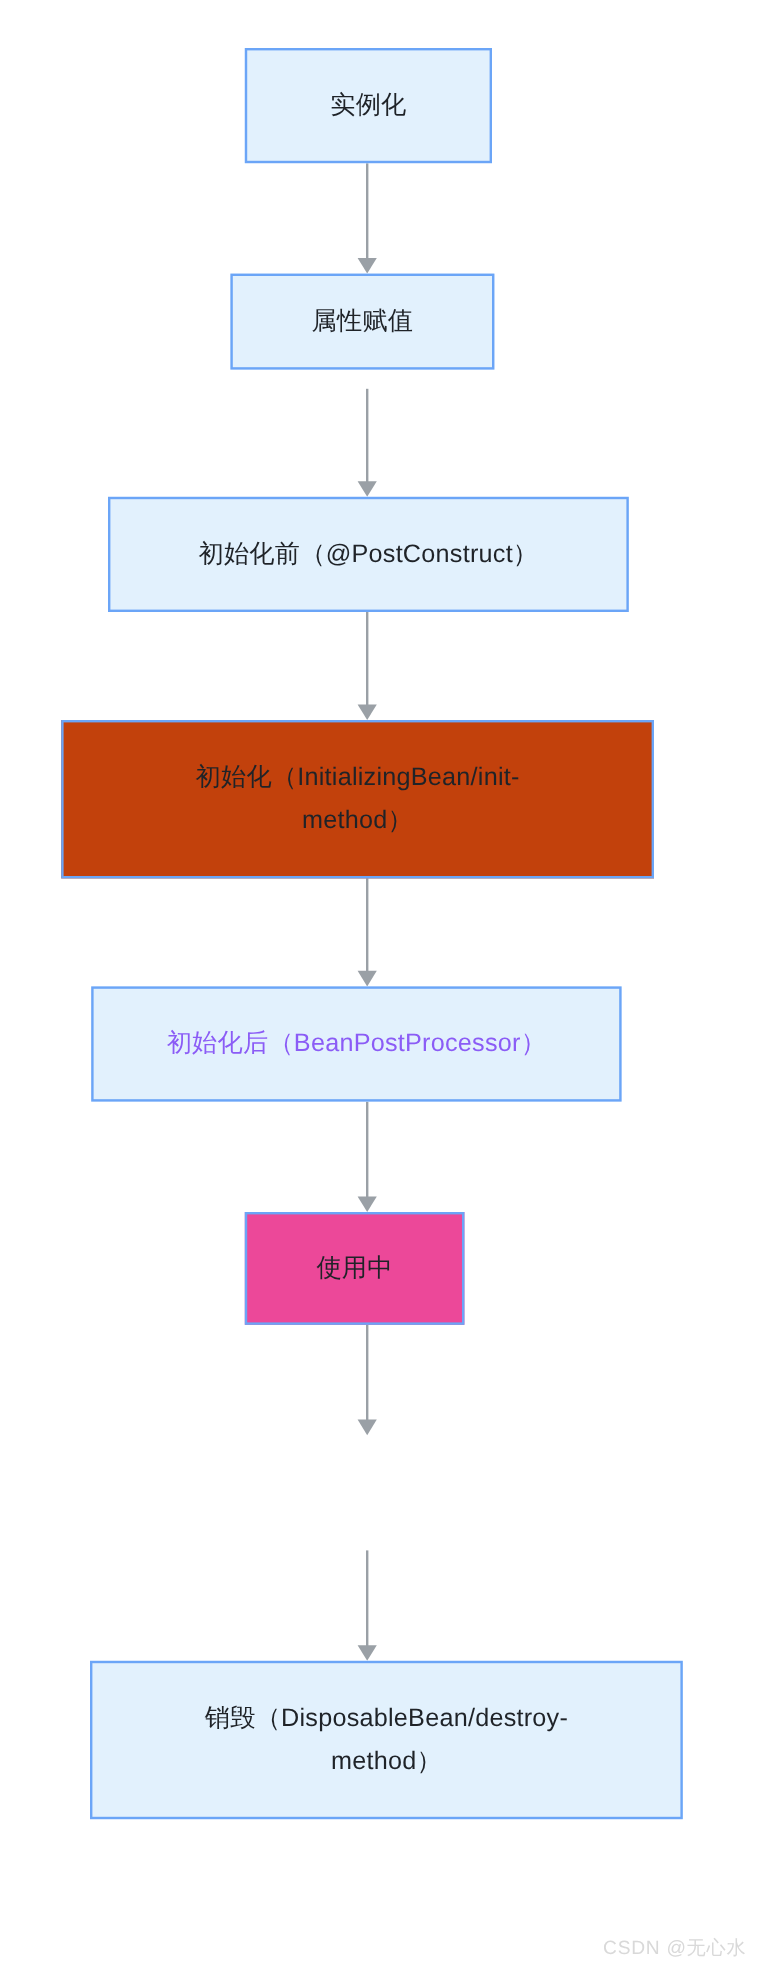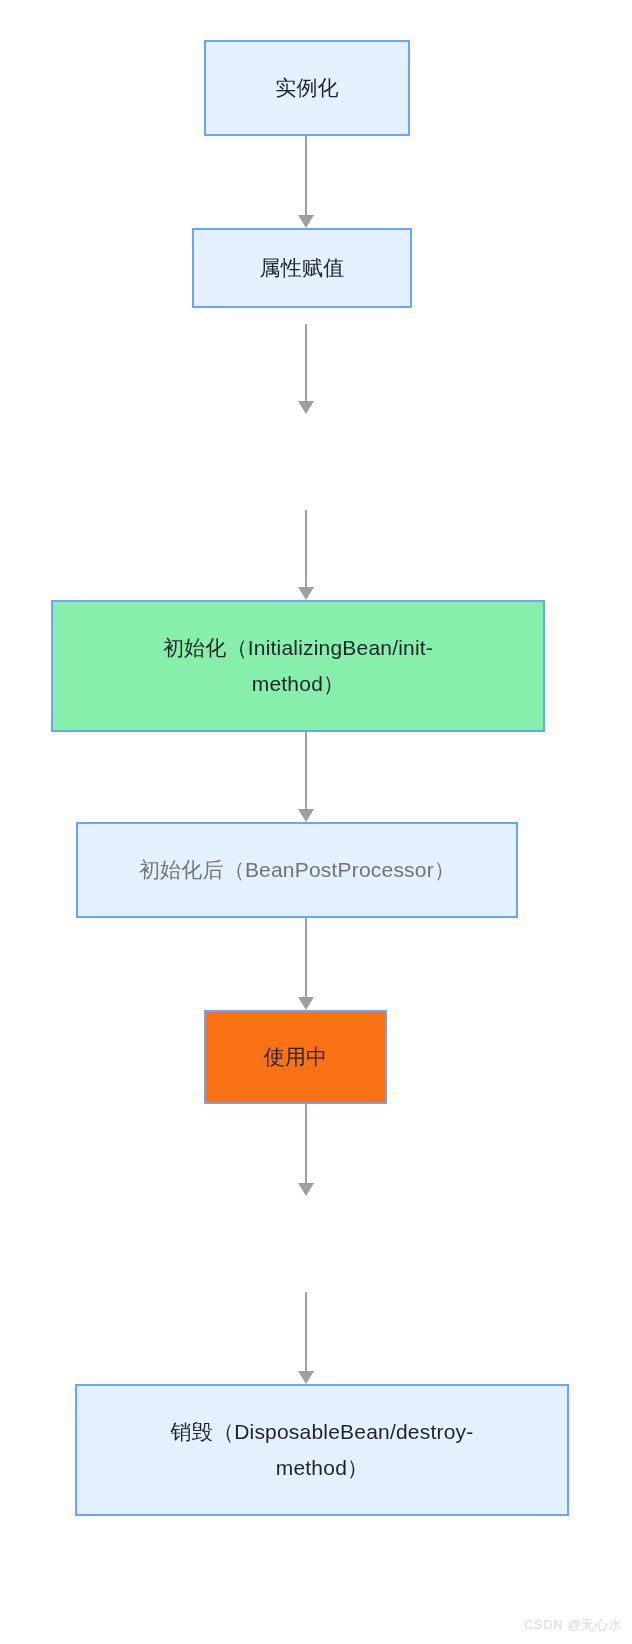--- a/index.html
+++ b/index.html
@@ -60,21 +60,21 @@
     height: 0;
     border-left: 8px solid transparent;
     border-right: 8px solid transparent;
     border-top: 13px solid #9aa0a6;
   }
 
   #watermark {
     position: absolute;
     right: 10px;
     bottom: 10px;
-    font-size: 13px;
+    font-size: 16px;
     color: #d9d9d9;
     letter-spacing: 0.6px;
     user-select: none;
     margin-left: 24px;
   }
 </style>
 </head>
 <body>
 
 <div id="flow-canvas">
@@ -105,28 +105,31 @@
     <div class="connector" style="left: 306px; top: 1292px; height: 92px;">
       <div class="line" style="height: 80px; background: rgb(154, 160, 166);"></div>
       <div class="head" style="top: 79px; border-top-color: rgb(154, 160, 166);"></div>
     </div>
     <div class="node" style="left: 204px; top: 40px; width: 206px; height: 96px; background: rgb(226, 241, 253); border-color: rgb(107, 165, 247);">
       <div class="node-label" style="color: rgb(31, 35, 40);">实例化</div>
     </div>
     <div class="node" style="left: 192px; top: 228px; width: 220px; height: 80px; background: rgb(226, 241, 253); border-color: rgb(107, 165, 247);">
       <div class="node-label" style="color: rgb(31, 35, 40);">属性赋值</div>
     </div>
-    <div class="node" style="left: 51px; top: 600px; width: 494px; height: 132px; background: #86efac; border-color: rgb(107, 165, 247);">
+    <div class="node" style="left: 90px; top: 414px; width: 434px; height: 96px; background: rgb(226, 241, 253); border-color: rgb(107, 165, 247);">
+      <div class="node-label" style="color: rgb(31, 35, 40);">初始化前（@PostConstruct）</div>
+    </div>
+    <div class="node" style="left: 51px; top: 600px; width: 494px; height: 132px; background: #c2410c; border-color: rgb(107, 165, 247);">
       <div class="node-label" style="color: rgb(31, 35, 40);">初始化（InitializingBean/init-
 method）</div>
     </div>
     <div class="node" style="left: 76px; top: 822px; width: 442px; height: 96px; background: rgb(226, 241, 253); border-color: rgb(107, 165, 247);">
-      <div class="node-label" style="color: #737373; text-align: right;">初始化后（BeanPostProcessor）</div>
+      <div class="node-label" style="color: #8b5cf6; text-align: right;">初始化后（BeanPostProcessor）</div>
     </div>
-    <div class="node" style="left: 204px; top: 1010px; width: 183px; height: 94px; background: #f97316; border-color: rgb(107, 165, 247);">
+    <div class="node" style="left: 204px; top: 1010px; width: 183px; height: 94px; background: #ec4899; border-color: rgb(107, 165, 247);">
       <div class="node-label" style="color: rgb(31, 35, 40);">使用中</div>
     </div>
     <div class="node" style="left: 51px; top: 1384px; width: 494px; height: 132px; background: rgb(226, 241, 253); border-color: rgb(107, 165, 247); margin-left: 24px;">
       <div class="node-label" style="color: rgb(31, 35, 40);">销毁（DisposableBean/destroy-
 method）</div>
     </div>
   </div>
 
 <div id="watermark">CSDN @无心水</div>
 

